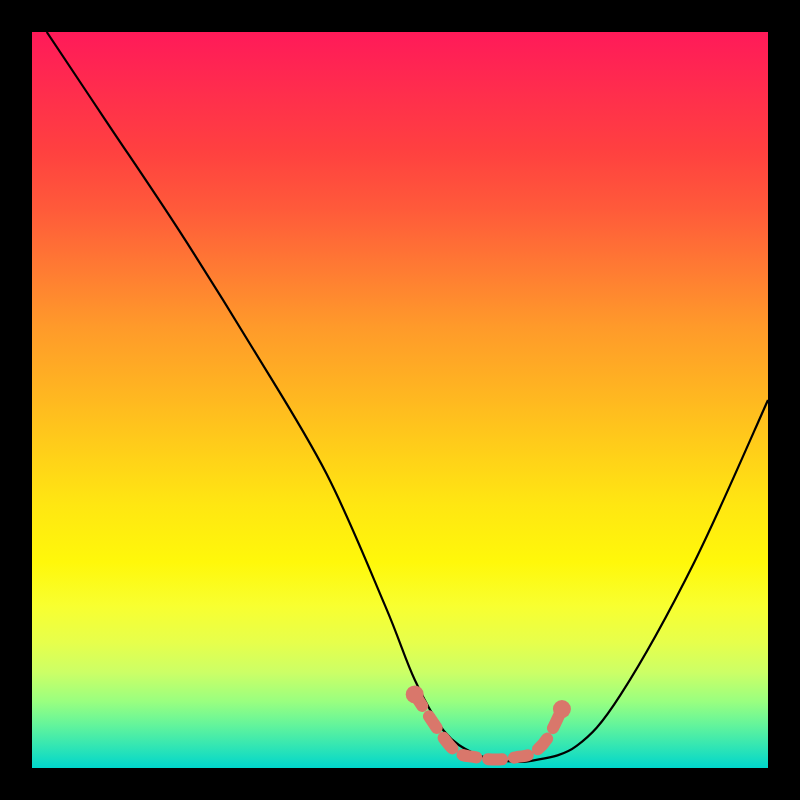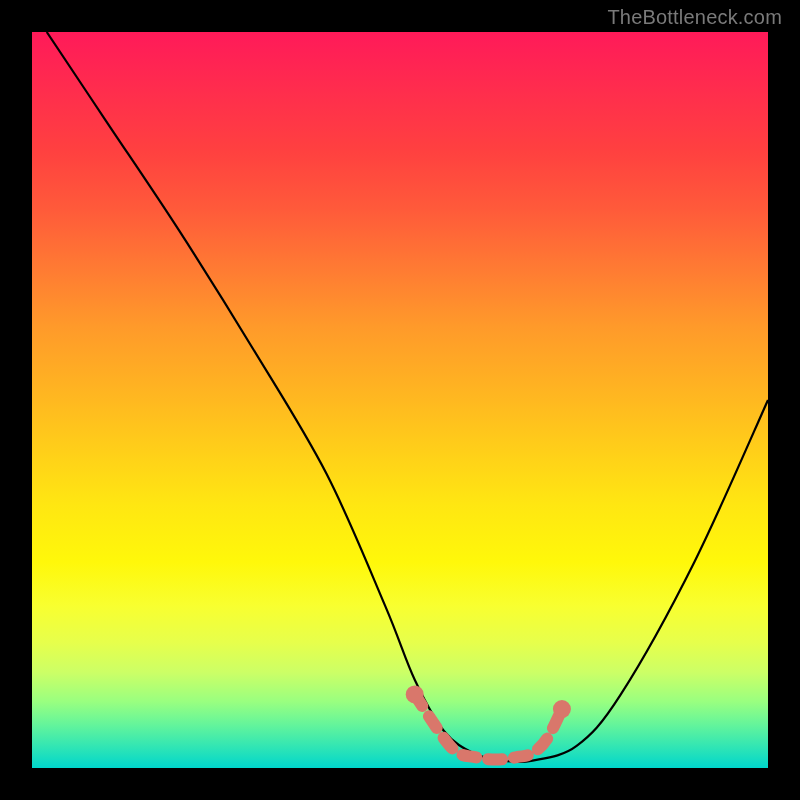--- a/index.html
+++ b/index.html
@@ -58,21 +58,20 @@
     left: 0;
     top: 0;
     width: 736px;
     height: 736px;
   }
 </style>
 </head>
 <body>
 
 <div class="frame">
-  <div class="watermark">TheBottleneck.com</div>
 
   <div class="plot">
     <svg class="curves" viewBox="0 0 736 736" preserveAspectRatio="none">
       <path id="curve-path" fill="none" stroke="#000000" stroke-width="2.2" d="M 14.72,0 C 24.533333333333335,14.720000000000008 51.52000000000001,55.200000000000045 73.60000000000001,88.32000000000005 C 95.68,121.44000000000005 122.66666666666669,160.69333333333336 147.20000000000002,198.72000000000003 C 171.73333333333335,236.7466666666667 196.26666666666665,276 220.79999999999998,316.48 C 245.33333333333331,356.96000000000004 272.32000000000005,398.66666666666663 294.40000000000003,441.59999999999997 C 316.48,484.5333333333333 338.55999999999995,539.7333333333333 353.28,574.08 C 368,608.4266666666667 372.9066666666667,626.8266666666667 382.72,647.6800000000001 C 392.53333333333336,668.5333333333334 402.3466666666667,686.9333333333334 412.16,699.2 C 421.97333333333336,711.4666666666667 431.78666666666663,716.3733333333333 441.59999999999997,721.28 C 451.4133333333333,726.1866666666666 461.2266666666667,727.4133333333333 471.04,728.64 C 480.85333333333335,729.8666666666667 488.21333333333337,731.0933333333334 500.48,728.64 C 512.7466666666667,726.1866666666666 529.92,724.9599999999999 544.64,713.92 C 559.36,702.88 569.1733333333334,693.0666666666666 588.8000000000001,662.4 C 608.4266666666667,631.7333333333333 637.8666666666667,578.9866666666667 662.4,529.92 C 686.9333333333333,480.8533333333333 723.7333333333333,394.9866666666667 736,368"></path>
       <g id="marker-group">
           <path d="M 382.72,662.4 C 387.62666666666667,669.76 404.8,696.7466666666667 412.16,706.56 C 419.52000000000004,716.3733333333332 421.97333333333336,718.2133333333333 426.88,721.28 C 431.78666666666663,724.3466666666667 436.69333333333327,723.9786666666666 441.59999999999997,724.96 C 446.50666666666666,725.9413333333334 451.4133333333333,726.8 456.32,727.168 C 461.2266666666667,727.5360000000001 466.1333333333333,727.5360000000001 471.04,727.168 C 475.9466666666667,726.8 480.85333333333335,725.9413333333334 485.76000000000005,724.96 C 490.66666666666674,723.9786666666666 495.5733333333334,724.3466666666667 500.48,721.28 C 505.38666666666666,718.2133333333333 510.2933333333333,713.92 515.1999999999999,706.56 C 520.1066666666666,699.1999999999999 527.4666666666666,682.0266666666666 529.92,677.12" fill="none" stroke="#d9776b" stroke-width="12" stroke-linecap="round" stroke-dasharray="14 12"></path>
           <circle cx="382.72" cy="662.4" r="9" fill="#d9776b"></circle>
           <circle cx="529.92" cy="677.12" r="9" fill="#d9776b"></circle>
         </g>
     </svg>

